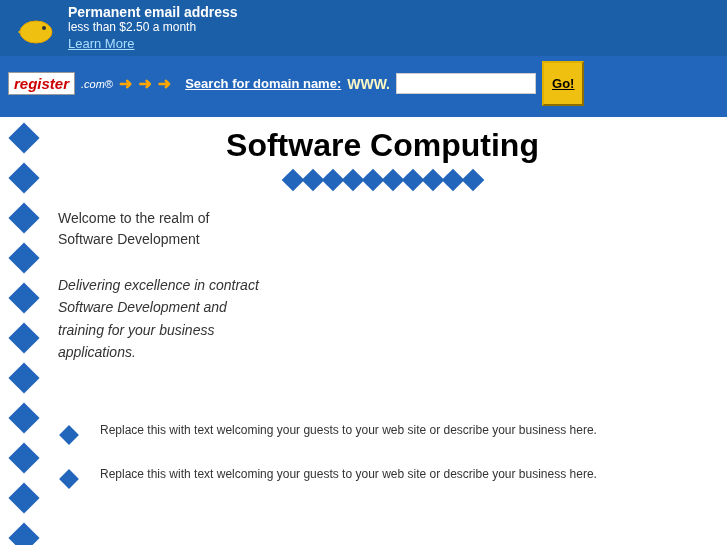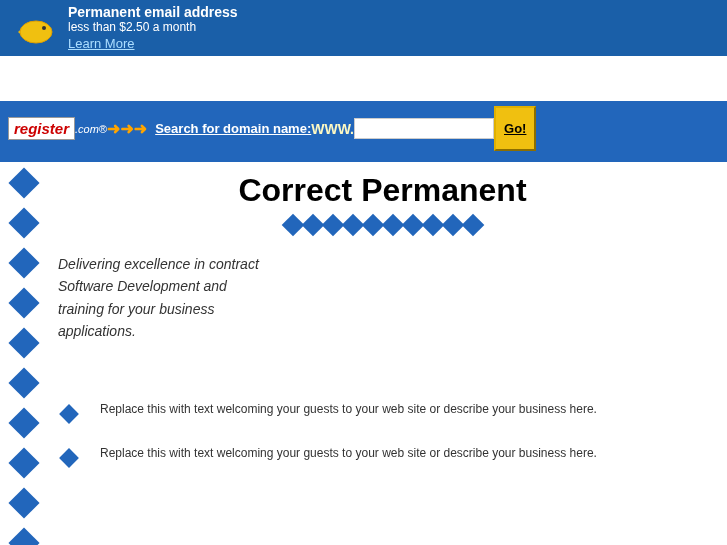--- a/index.html
+++ b/index.html
@@ -18,21 +18,21 @@
       text-decoration: underline;
       font-size: 13px;
     }
 
     
     .nav-bar {
       background: #2266bb;
       padding: 5px 8px;
       display: flex;
       align-items: center;
-      margin-top: 45px;
+      gap: 6px;
     }
     .nav-arrow {
       color: #ffa500;
       font-size: 16px;
       font-weight: bold;
     }
     .search-label {
       color: #fff;
       font-size: 13px;
       font-weight: bold;
@@ -199,35 +199,38 @@
     <div class="diamond"></div>
     <div class="diamond"></div>
     <div class="diamond"></div>
     <div class="diamond"></div>
     <div class="diamond"></div>
 
   </div>
 
   <div class="content">
 
-    <h1 class="page-title">Correct Permanent</h1>
+    <h1 class="page-title">Software Computing</h1>
 
     <div class="diamond-row">
       <div class="deco-diamond"></div>
       <div class="deco-diamond"></div>
       <div class="deco-diamond"></div>
       <div class="deco-diamond"></div>
       <div class="deco-diamond"></div>
       <div class="deco-diamond"></div>
       <div class="deco-diamond"></div>
       <div class="deco-diamond"></div>
       <div class="deco-diamond"></div>
       <div class="deco-diamond"></div>
     </div>
 
+    <div class="welcome-text">
+      Welcome to the realm of<br>Software Development
+    </div>
 
     <div class="tagline">
       Delivering excellence in contract<br>
       Software Development and<br>
       training for your business<br>
       applications.
     </div>
 
     <div class="list-item">
       <div style="flex-shrink:0;margin-top:2px;">

